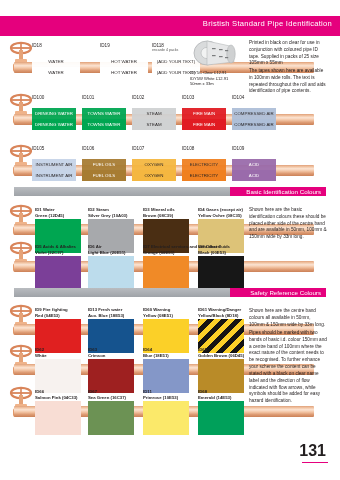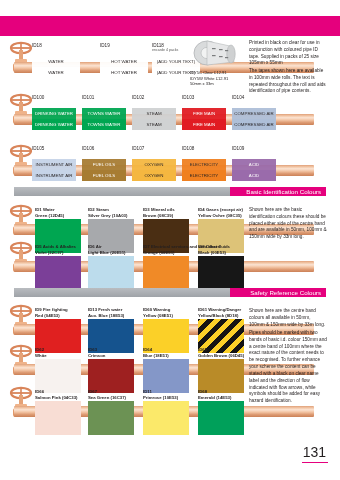--- a/index.html
+++ b/index.html
@@ -71,32 +71,33 @@
   .copy {
     position: absolute; font-size: 4.7px; line-height: 1.45; color:#231f20; width: 78px;
   }
 
   
   .roll { position:absolute; }
   .price { position:absolute; font-size:4.1px; line-height:1.35; color:#231f20; white-space:nowrap; }
 
   
   .pagenum {
-    position:absolute; right:14px; bottom:20px; font-size:14px; color:#231f20; font-weight:normal;
+    position:absolute; right:14px; bottom:20px; font-size:16px; color:#231f20; font-weight:bold;
   }
   .pageline {
     position:absolute; right:12px; bottom:17px; width:26px; height:1.4px; background:#e5007d;
   }
 </style>
 </head>
 <body>
 
 <div class="page">
 
   <div class="header-bar"></div>
+  <div class="header-title">Bristish Standard Pipe Identification</div>
 
   <div id="pipes-host">
       <div class="pipe-row">
         <div class="valve" style="top: 40px;">
           <svg width="34" height="34" viewBox="0 0 34 34">
             <ellipse cx="15" cy="8" rx="10" ry="5.2" fill="none" stroke="#d9855a" stroke-width="2.2"></ellipse>
             <line x1="5" y1="8" x2="25" y2="8" stroke="#d9855a" stroke-width="1.8"></line>
             <line x1="15" y1="3" x2="15" y2="13" stroke="#d9855a" stroke-width="1.6"></line>
             <rect x="13" y="10" width="4" height="10" fill="#e5a277"></rect>
             <rect x="9" y="19" width="12" height="4.5" rx="1" fill="#efb38a"></rect>

